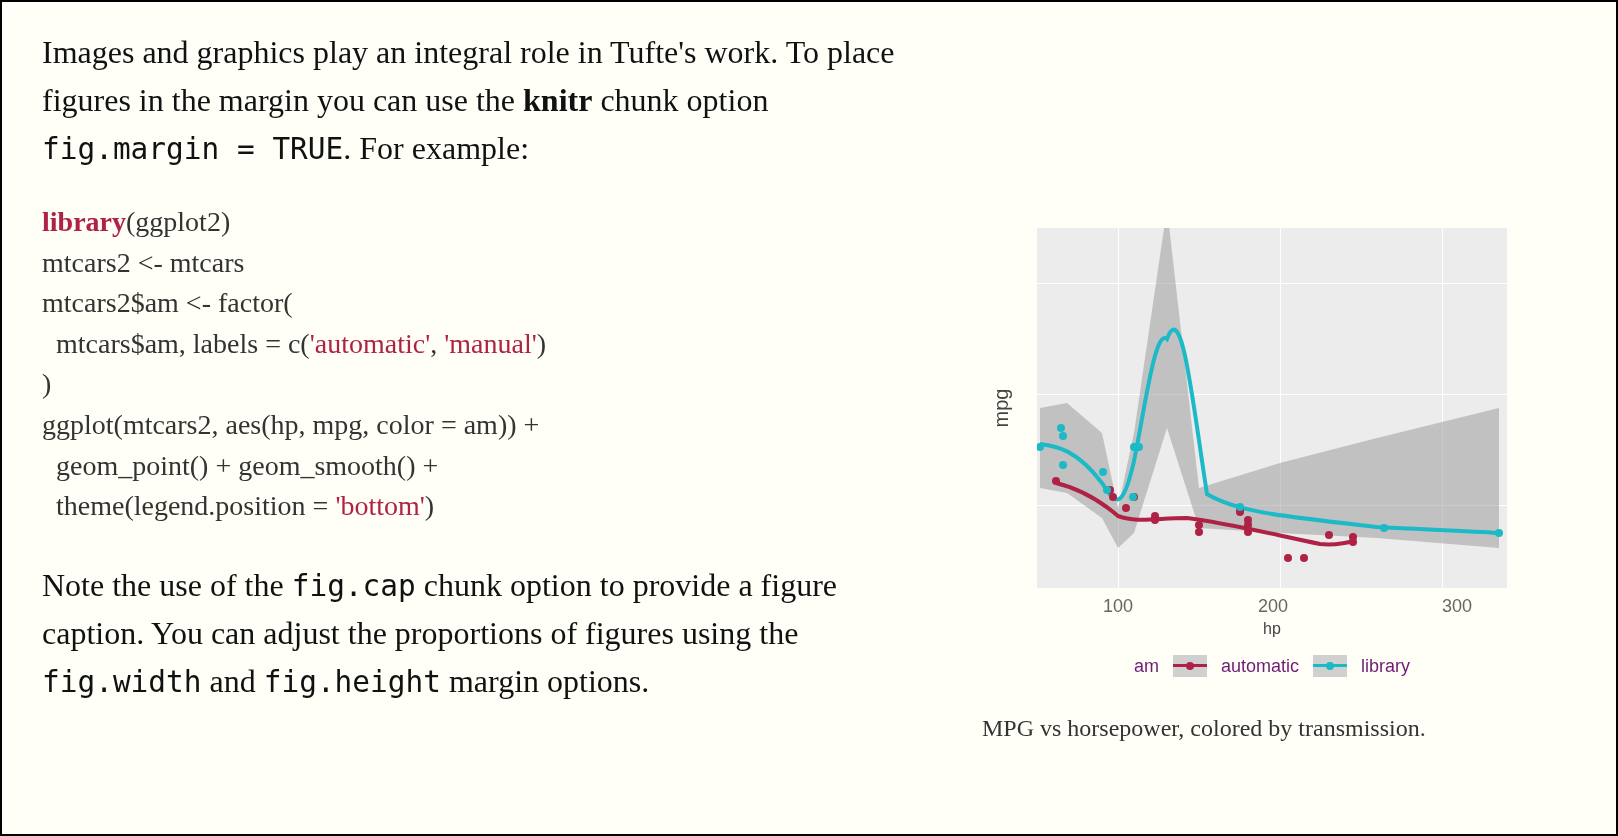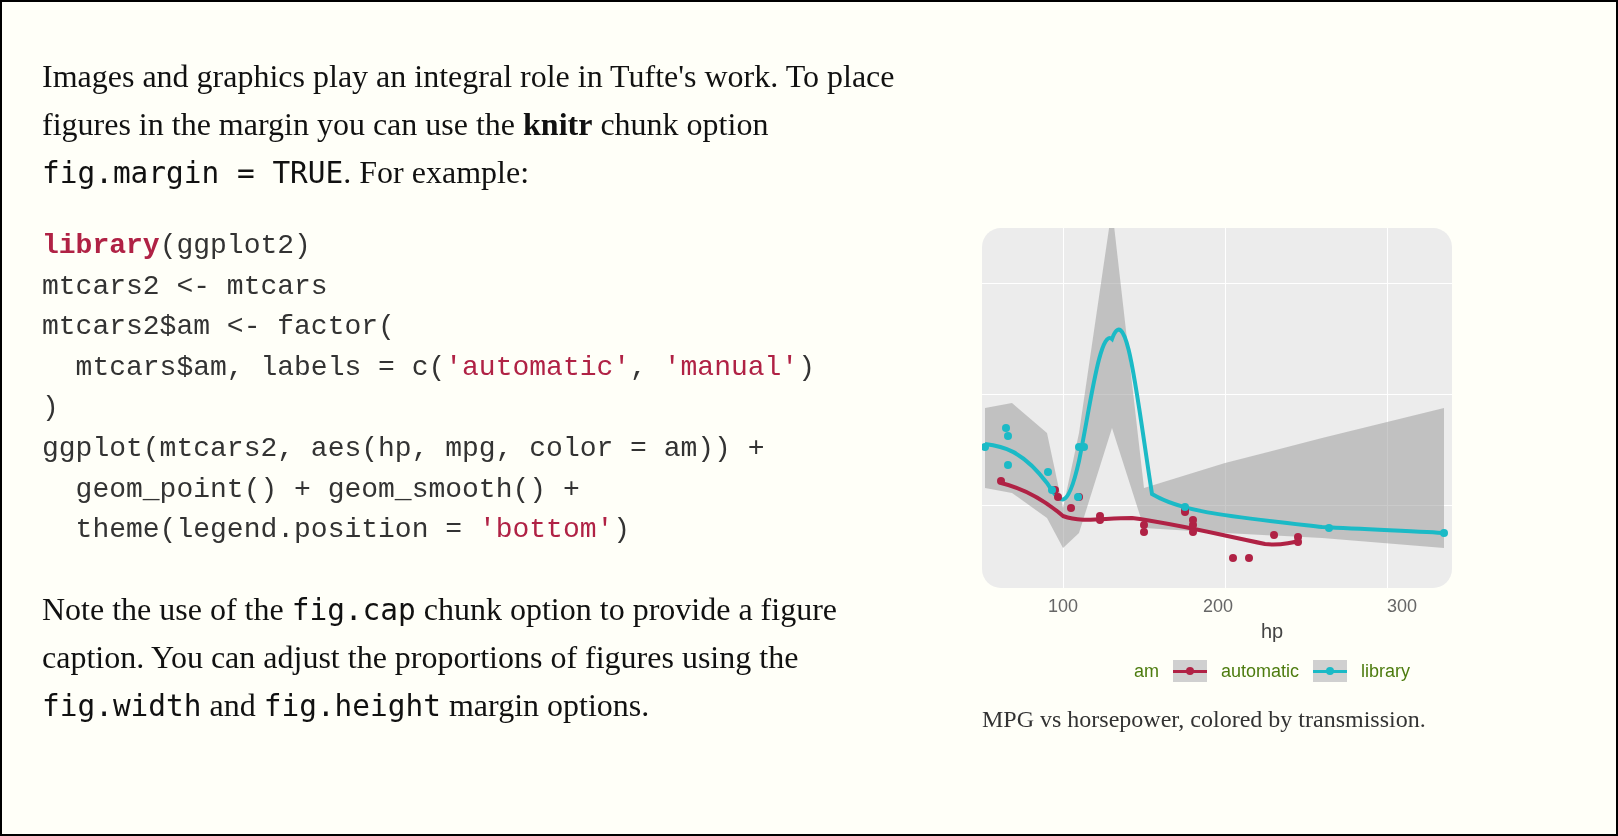--- a/index.html
+++ b/index.html
@@ -20,79 +20,78 @@
     box-sizing:border-box;
     border:2px solid #000;
     padding:26px 40px 26px 40px;
     display:flex;
     gap:40px;
   }
   .main{
     flex:0 0 900px;
     font-size:32px;
     line-height:1.5;
-    margin-top:24px;
   }
   p{margin:0 0 16px 0;}
   .mono{font-family:"Menlo","Consolas",monospace;font-size:0.92em;}
   strong{font-weight:700;}
   pre.codeblock{
-    font-family:Liberation Mono, monospace;
+    font-family:Liberation Serif, serif;
     font-size:28px;
     line-height:1.45;
     margin:30px 0 34px 0;
     white-space:pre;
     color:var(--code);
   }
   .kw{color:var(--red);font-weight:700;}
   .str{color:var(--red);}
   .margin{
     flex:1;
     padding-top:200px;
     font-size:24px;
     line-height:1.35;
     color:#333;
   }
   .chart-panel{
     width:470px;height:360px;background:var(--panel);position:relative;
-    border-radius:19px;
+    margin-left:55px;
   }
   .chart-panel .grid-v,.chart-panel .grid-h{position:absolute;background:var(--grid);}
   .chart-panel .grid-v{top:0;bottom:0;width:1px;}
   .chart-panel .grid-h{left:0;right:0;height:1px;}
   .ytick{
     position:absolute;right:478px;transform:translateY(-50%);
     font-family:Arial,Helvetica,sans-serif;font-size:18px;color:#666;
   }
   .xtick{
     position:absolute;top:366px;transform:translateX(-50%);
     font-family:Arial,Helvetica,sans-serif;font-size:18px;color:#666;
   }
   .chart-wrap{position:relative;width:560px;}
   .ylabel{
     position:absolute;left:6px;top:180px;transform:rotate(-90deg) translate(-50%,0);
     transform-origin:left top;
     font-family:Arial,Helvetica,sans-serif;font-size:20px;color:#444;
   }
   .xlabel{
     text-align:center;width:470px;margin-left:55px;margin-top:30px;
-    font-family:Arial,Helvetica,sans-serif;font-size:20px;color:#444;
+    font-family:Arial,Helvetica,sans-serif;font-size:16px;color:#444;
   }
   .legend{
     display:flex;align-items:center;justify-content:center;gap:14px;
     width:470px;margin-left:55px;margin-top:14px;
-    font-family:Arial,Helvetica,sans-serif;font-size:18px;color:#4d7c0f;
+    font-family:Arial,Helvetica,sans-serif;font-size:18px;color:#701a75;
   }
   .legend .sw{
     display:inline-flex;align-items:center;justify-content:center;
     width:34px;height:22px;background:#d0d0d0;position:relative;
   }
   .legend .sw .bar{height:3px;width:100%;}
   .legend .sw .dot{width:8px;height:8px;border-radius:50%;position:absolute;}
-  .caption{margin-top:20px;max-width:520px;}
+  .caption{margin-top:34px;max-width:520px;}
   svg.plot{position:absolute;inset:0;overflow:visible;}
   .pt{fill-opacity:1;}
 </style>
 </head>
 <body>
 
 <div class="main">
   <p>
     <span>Images and graphics play an integral role in Tufte's work. To place figures in the margin you can use the </span><strong>knitr</strong><span> chunk option </span><span class="mono">fig.margin = TRUE</span><span>. For example:</span>
   </p>

